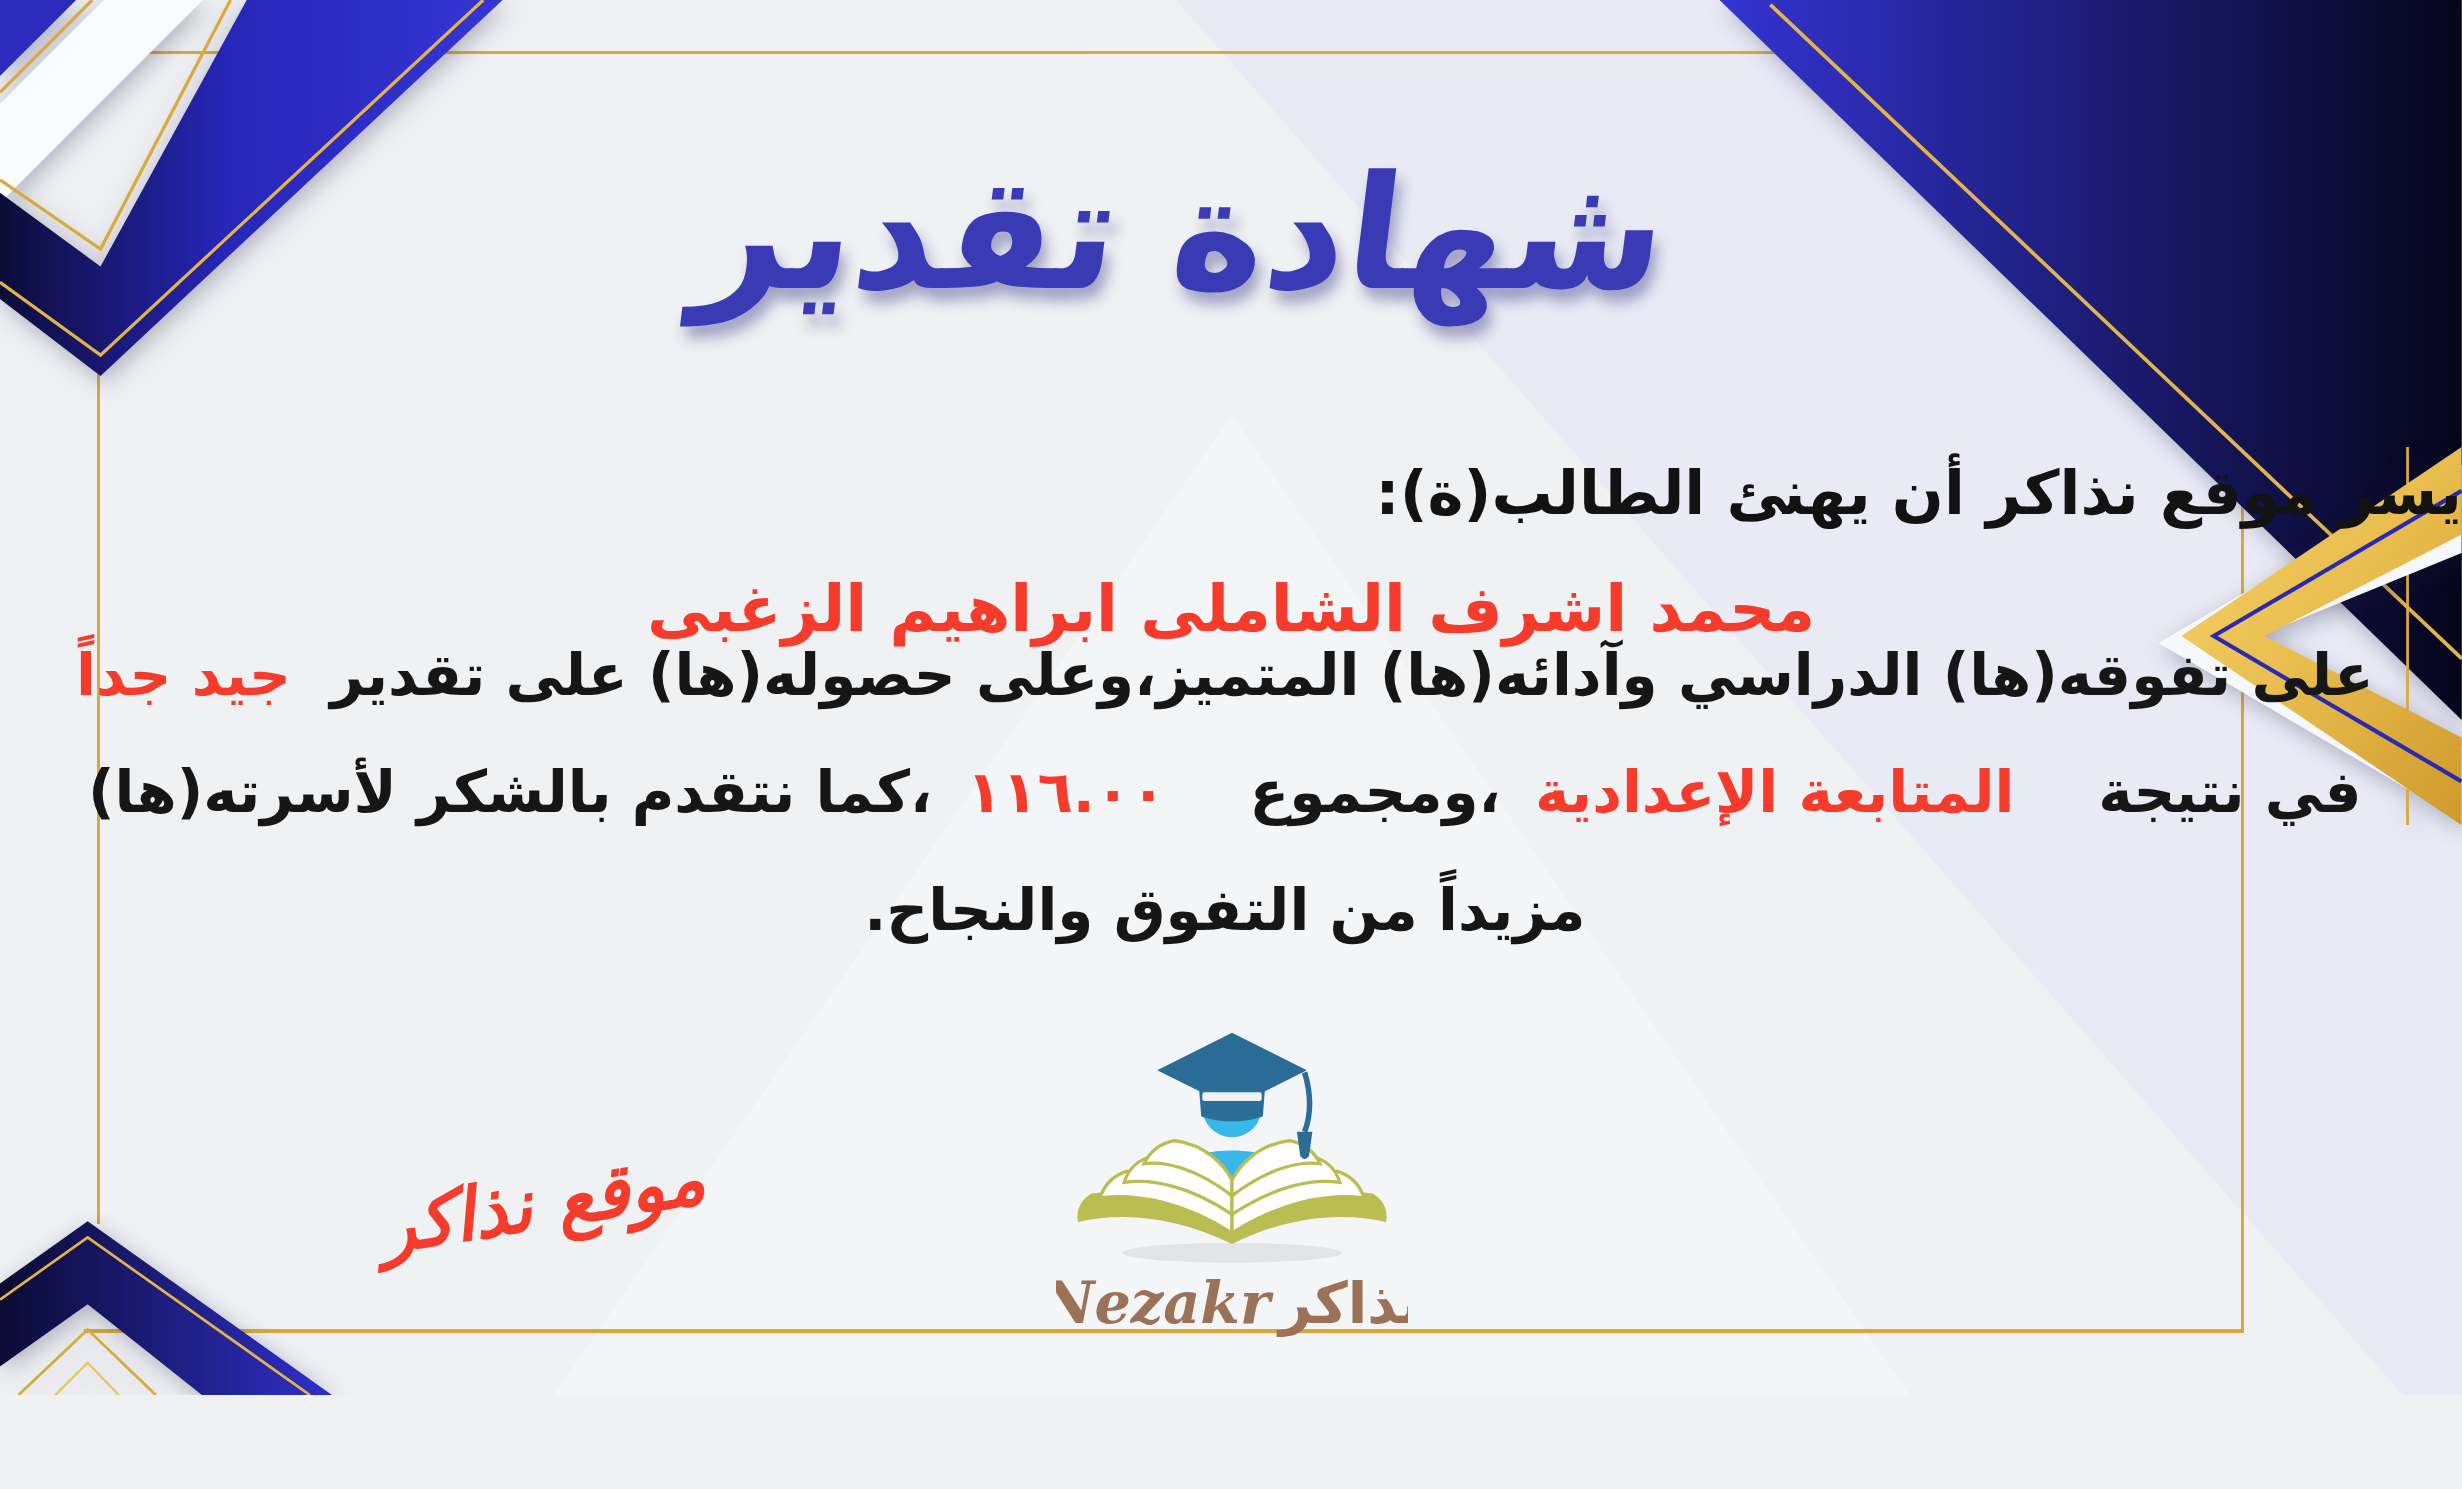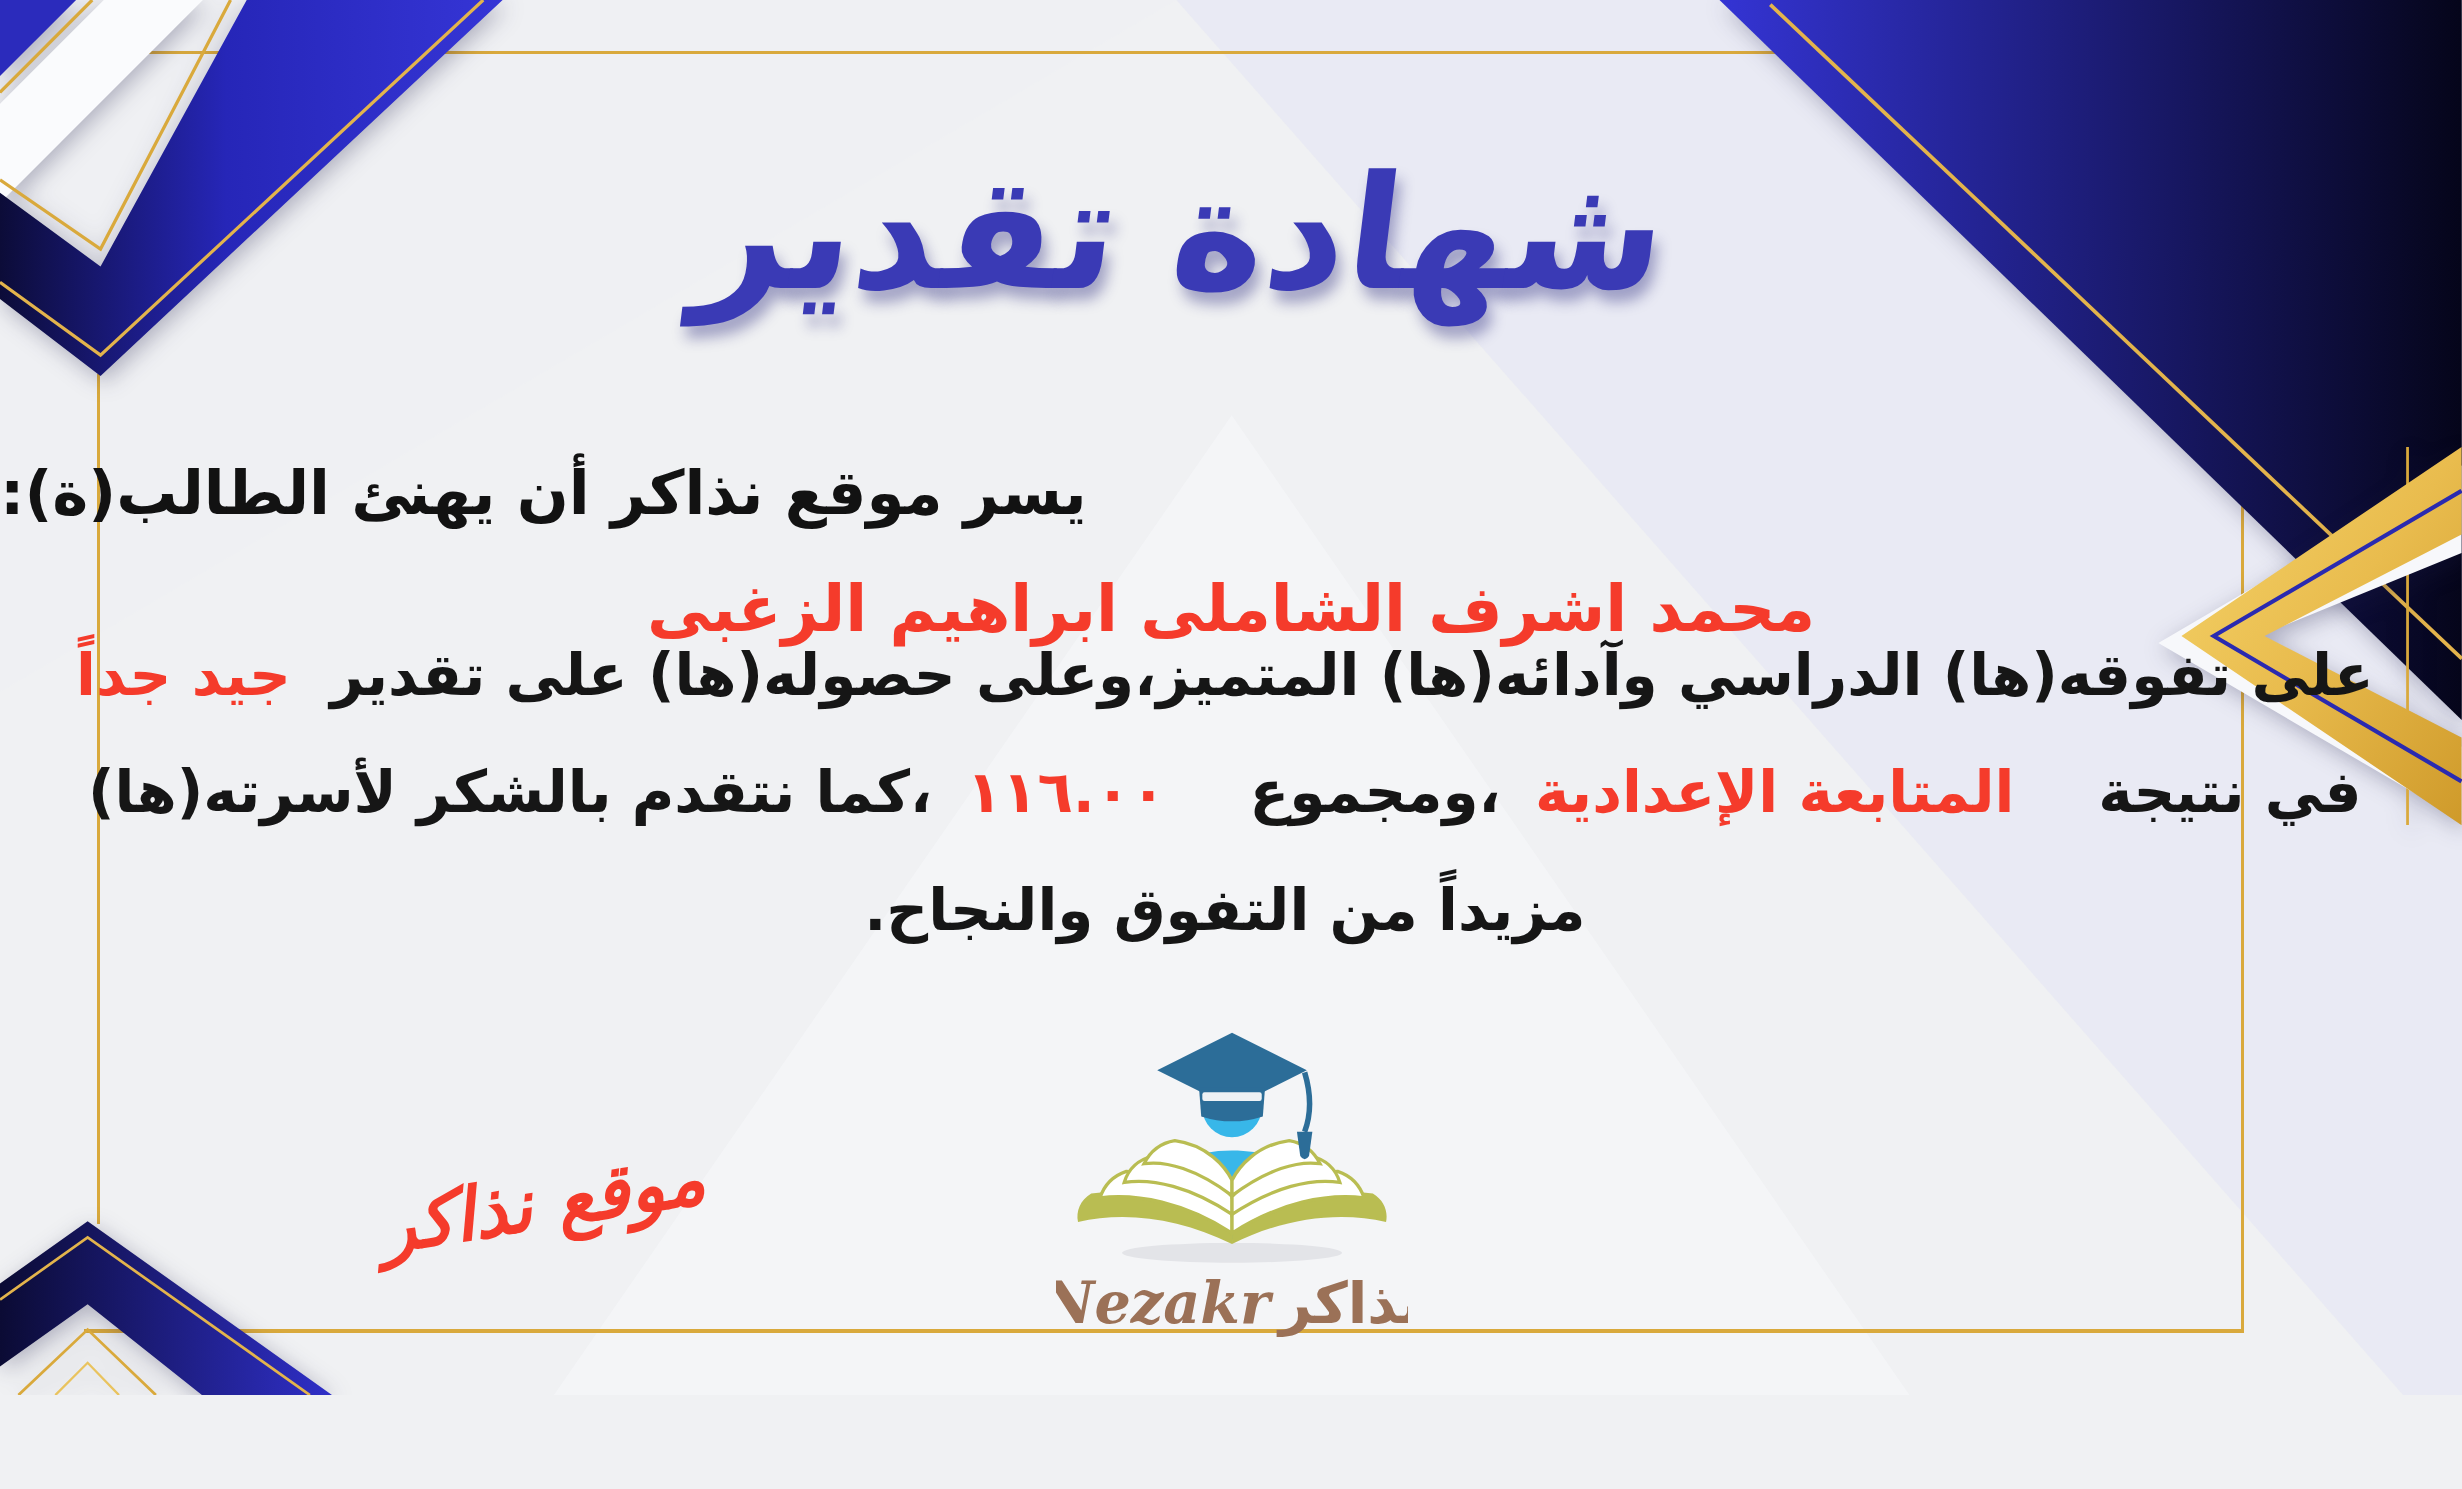--- a/index.html
+++ b/index.html
@@ -30,21 +30,21 @@
   .ra{right:0;top:32%;width:17%;height:27.1%;}
   .bl{left:0;bottom:0;width:14.2%;height:15.7%;}
 
   
   .title{
     top:2.6%;left:0;width:96%;text-align:center;
     font-size:6.4vw;font-weight:bold;color:#3a3ab5;direction:rtl;
     transform:skewX(-7deg);
     text-shadow:0.28vw 0.5vw 0.55vw rgba(35,35,120,0.38);
   }
-  .intro{top:28.4%;width:100%;text-align:left;font-size:2.48vw;font-weight:bold;color:#121212;direction:rtl;}
+  .intro{top:28.4%;width:100%;text-align:right;font-size:2.48vw;font-weight:bold;color:#121212;direction:rtl;}
   .name{top:36.4%;width:100%;text-align:center;font-size:2.6vw;font-weight:bold;color:#f53b2b;direction:rtl;}
   .body-text{top:44.2%;left:3%;width:93.5%;direction:rtl;text-align:center;font-size:2.36vw;font-weight:bold;color:#161616;}
   .body-text .line{line-height:4.78vw;white-space:nowrap;}
   .red{color:#f53b2b;}
   .gap1{margin-inline-start:1.6vw;}
   .gap3{margin-inline-start:3.4vw;margin-inline-end:1.4vw;}
   .sig-label{left:11.5%;top:77%;width:11%;text-align:center;font-size:2.55vw;font-weight:bold;color:#111;direction:rtl;}
   .sig-script{
     left:12.5%;top:83.2%;width:19%;text-align:center;
     font-size:2.95vw;font-weight:bold;font-style:italic;

